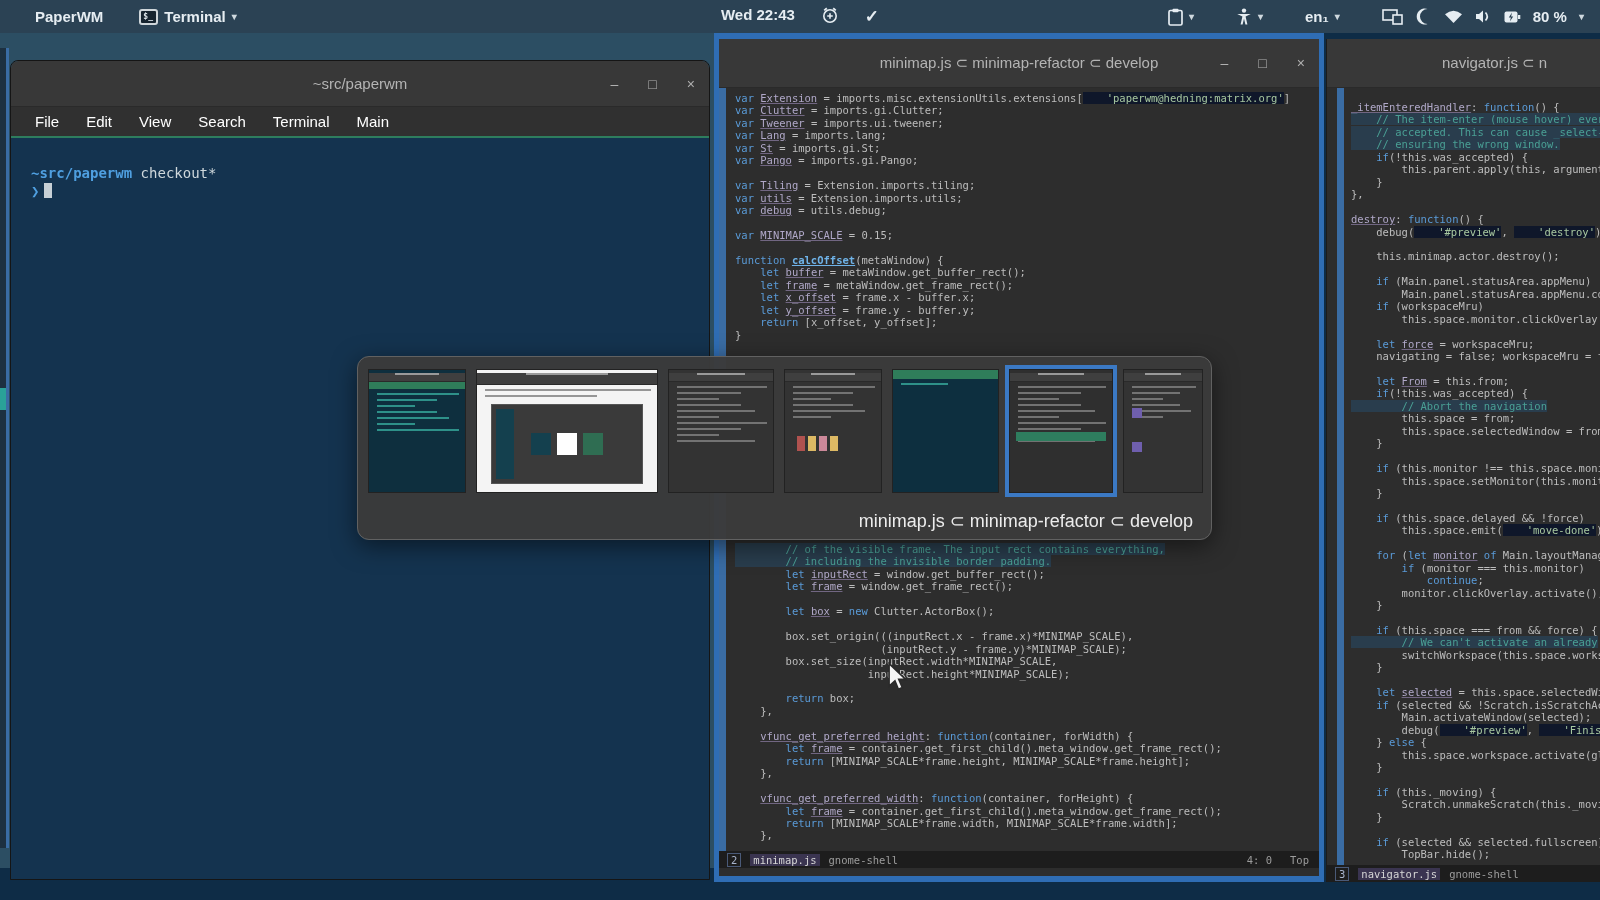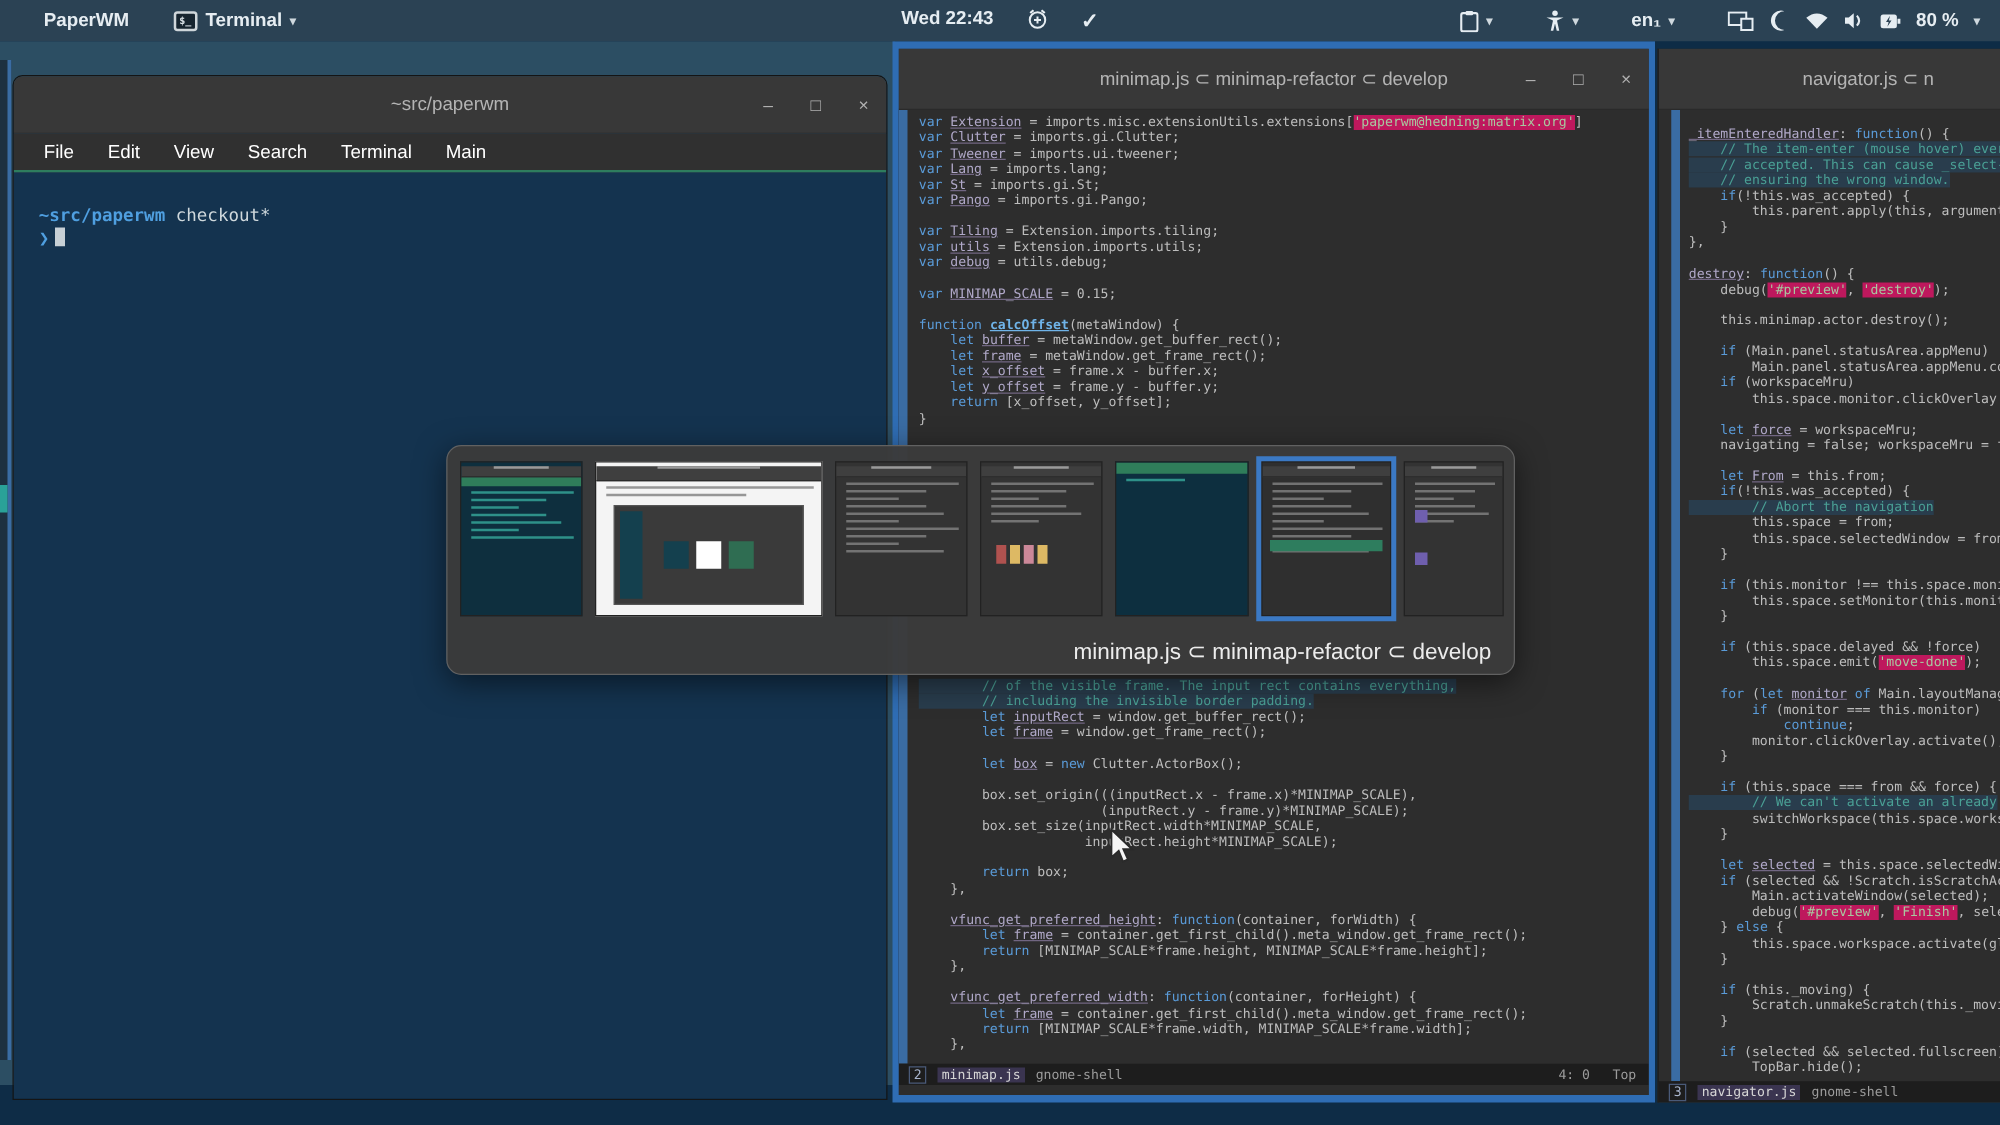--- a/index.html
+++ b/index.html
@@ -55,21 +55,21 @@
   #editor-win { width:100%; height:100%; background:#2d2d2d; display:flex; flex-direction:column; overflow:hidden; }
   #editor-win .titlebar { height:49px; }
   .ed-area { position:relative; flex:1; background:#2d2d2d; overflow:hidden; }
   .fringe { position:absolute; top:0; bottom:0; width:7px; background:#3a6ca3; }
   .code { position:absolute; font-family:"DejaVu Sans Mono", monospace; font-size:10.5px;
           line-height:12.45px; color:#bdbdbd; white-space:pre; }
   .cl { min-height:12.45px; }
   .kw  { color:#5a9bd8; }
   .def { color:#b0a8c8; text-decoration:underline; text-decoration-color:rgba(170,150,200,.55); }
   .fn  { color:#6fb3e8; font-weight:700; text-decoration:underline; }
-  .str { color:#a8c8a0; background:#be185d; }
+  .str { color:#a8c8a0; background:#0f172a;padding-left:24px; }
   .cmt { color:#4aa095; background:rgba(38,74,104,.55); }
   .modeline { height:17px; background:#1d1d1d; color:#9c9c9c; font-family:"DejaVu Sans Mono", monospace;
               font-size:10.5px; display:flex; align-items:center; gap:9px; padding:0 8px; position:relative; }
   .ml-num { border:1px solid #4a5a78; padding:0 3px; color:#a8b4cc; }
   .ml-file { background:#3a3450; color:#d6d6d6; padding:0 3px; }
   .ml-right { position:absolute; right:10px; display:flex; gap:18px; }
   .minibuf { height:8px; background:#2d2d2d; }
 
   #nav-win { position:absolute; left:1326px; top:39px; width:312px; height:843px; z-index:2;
              background:#2d2d2d; display:flex; flex-direction:column; overflow:hidden; border-left:1px solid #1c1c1c; }

